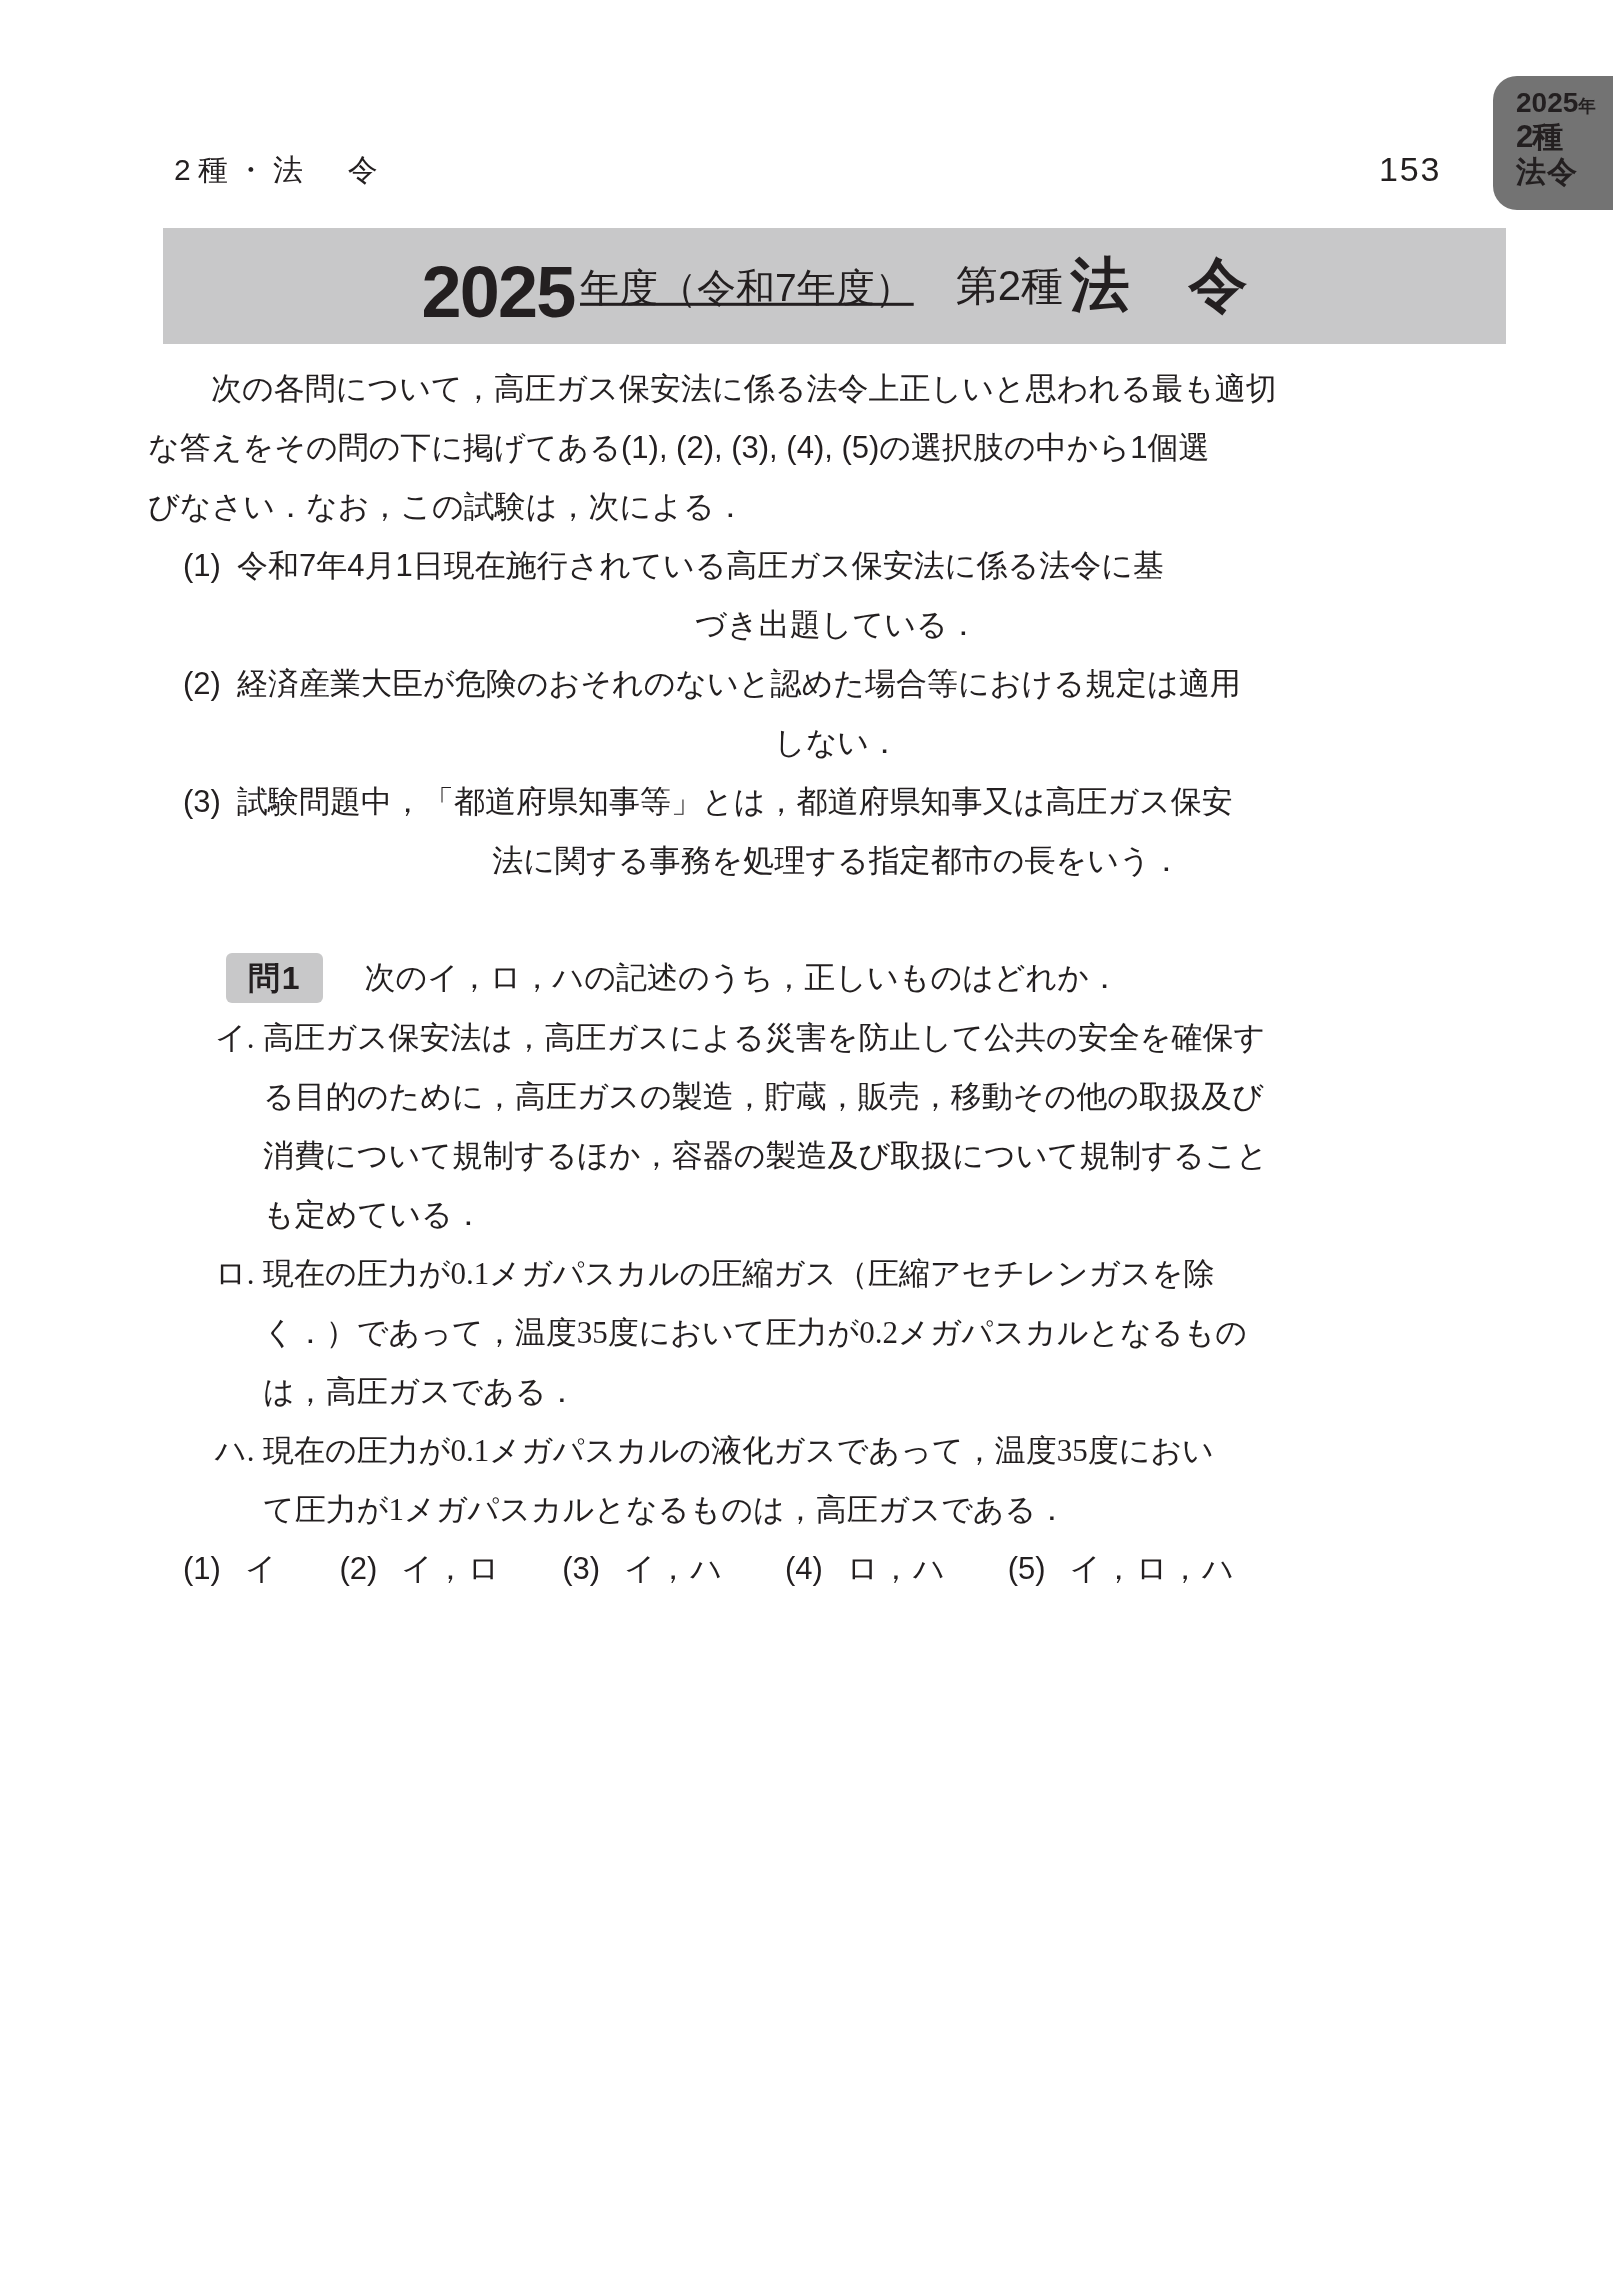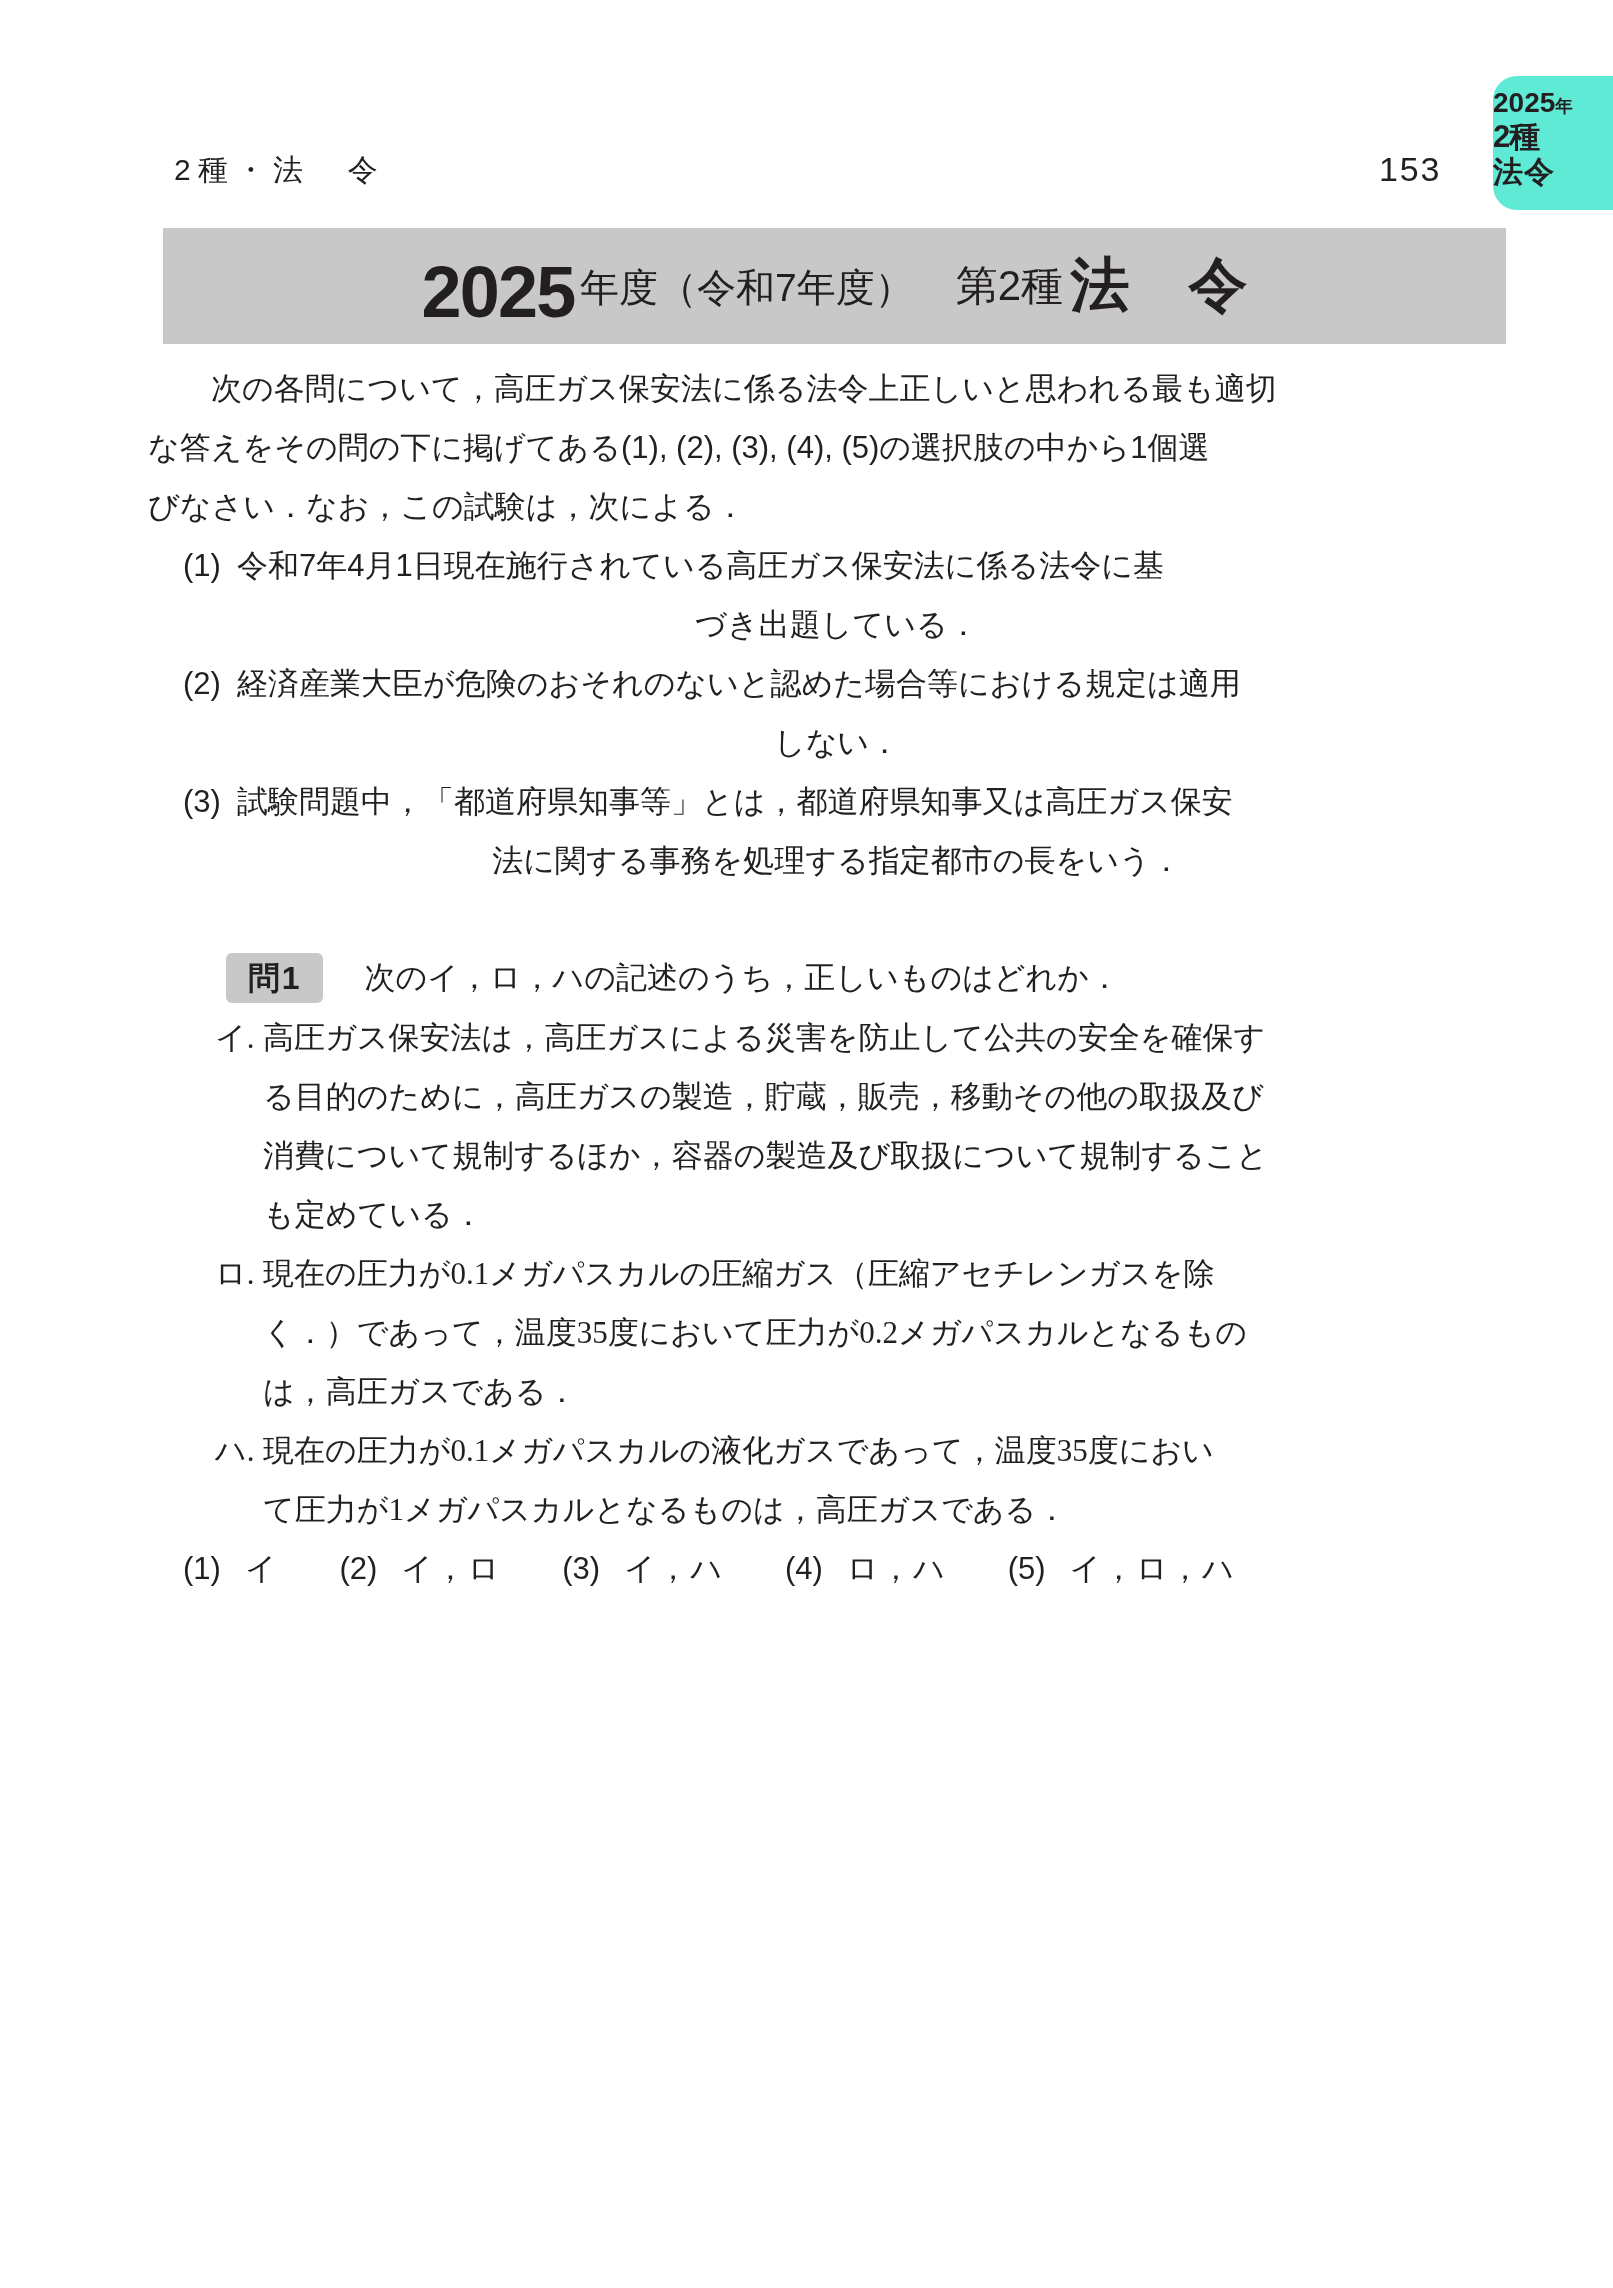--- a/index.html
+++ b/index.html
@@ -11,36 +11,36 @@
   .header-left {
     position:absolute; top:150px; left:174px;
     font-size:30px; letter-spacing:7.4px; white-space:nowrap;
   }
   .page-num {
     position:absolute; top:150px; left:1379px; font-size:34px; letter-spacing:1.8px;
   }
   
   .corner-tab {
     position:absolute; top:76px; right:0; width:120px; height:134px;
-    background:#5eead4; border-radius:24px 0 0 24px;
-    box-sizing:border-box; padding:13px 0 0 0; line-height:1;
+    background:#737373; border-radius:24px 0 0 24px;
+    box-sizing:border-box; padding:13px 0 0 23px; line-height:1;
   }
   .tab-year { font-size:28px; font-weight:bold; white-space:nowrap; }
   .tab-year .yr-suffix { font-size:17.5px; font-weight:bold; }
   .tab-grade { font-size:31px; font-weight:bold; margin-top:3.7px; letter-spacing:-0.9px; }
   .tab-subject { font-size:30px; font-weight:bold; margin-top:5.5px; letter-spacing:0.9px; }
   
   .banner {
     position:absolute; top:228px; left:163px; width:1343px; height:116px;
     background:#c8c8c9; display:flex; align-items:baseline; justify-content:center;
     white-space:nowrap;
   }
   .banner > span { display:inline-block; }
   .b-year { font-size:72px; font-weight:bold; letter-spacing:-1.8px; align-self:center; transform:translateY(5.5px); }
-  .b-yearlabel { font-size:39px; margin-left:5.5px; align-self:center; transform:translateY(1.8px); }
+  .b-yearlabel { font-size:39px; margin-left:5.5px; align-self:center; transform:translateY(1.8px);text-decoration:underline; }
   .b-grade { font-size:42px; margin-left:42px; align-self:center; }
   .b-subject { font-size:59px; font-weight:bold; margin-left:7.4px; align-self:center; }
   
   .content { position:absolute; top:344px; left:148px; width:1329px; }
   .line { height:59px; line-height:59px; font-size:31px; white-space:nowrap; }
   .intro { margin-top:14.8px; }
   .intro .first { text-indent:63px; }
   
   .note-first { padding-left:35px; }
   .note-num { display:inline-block; width:54px; }

